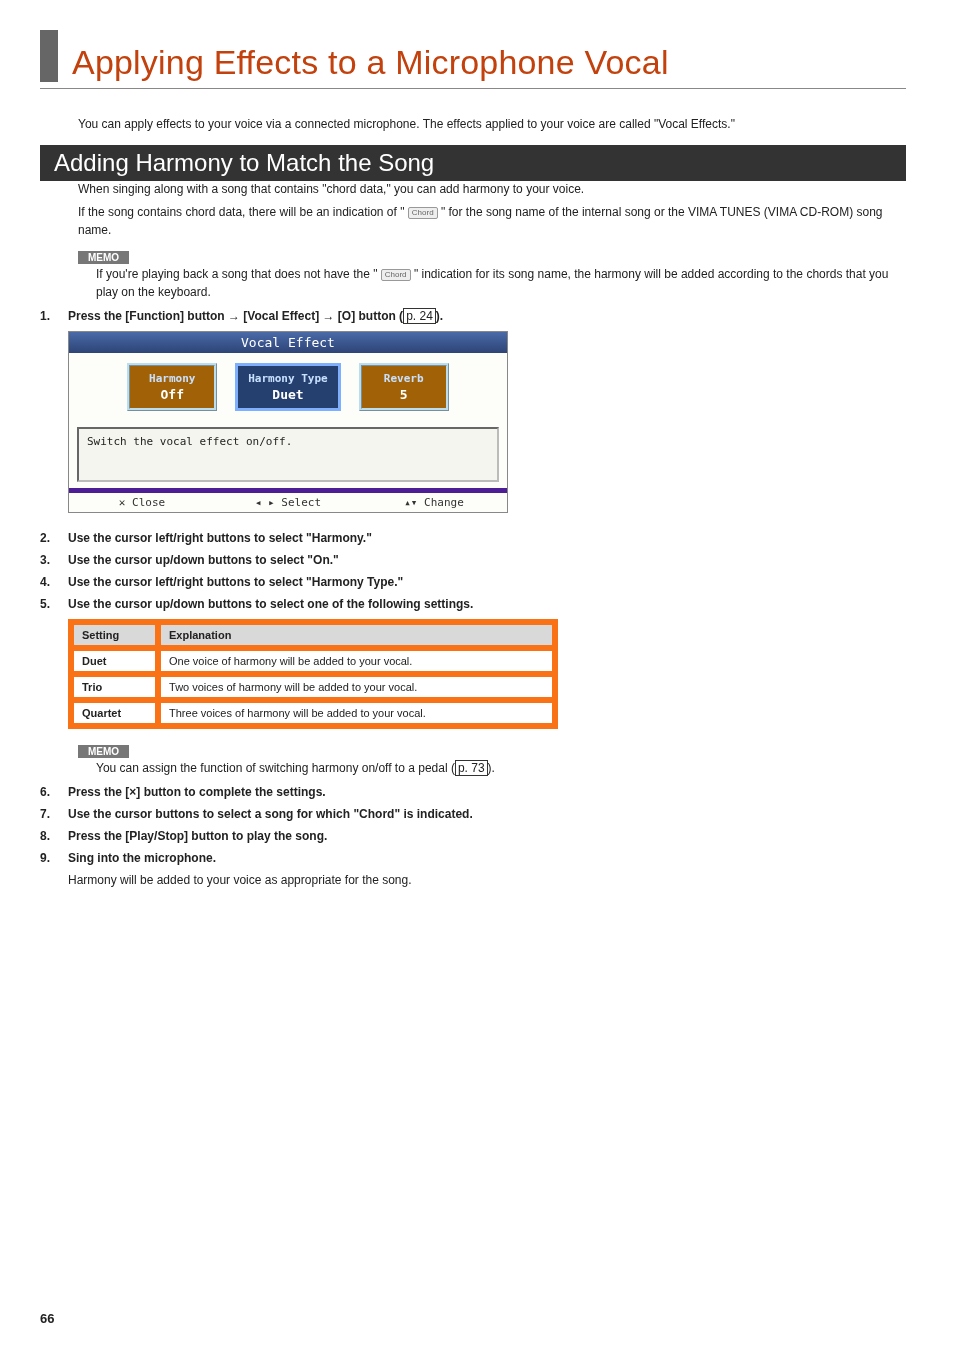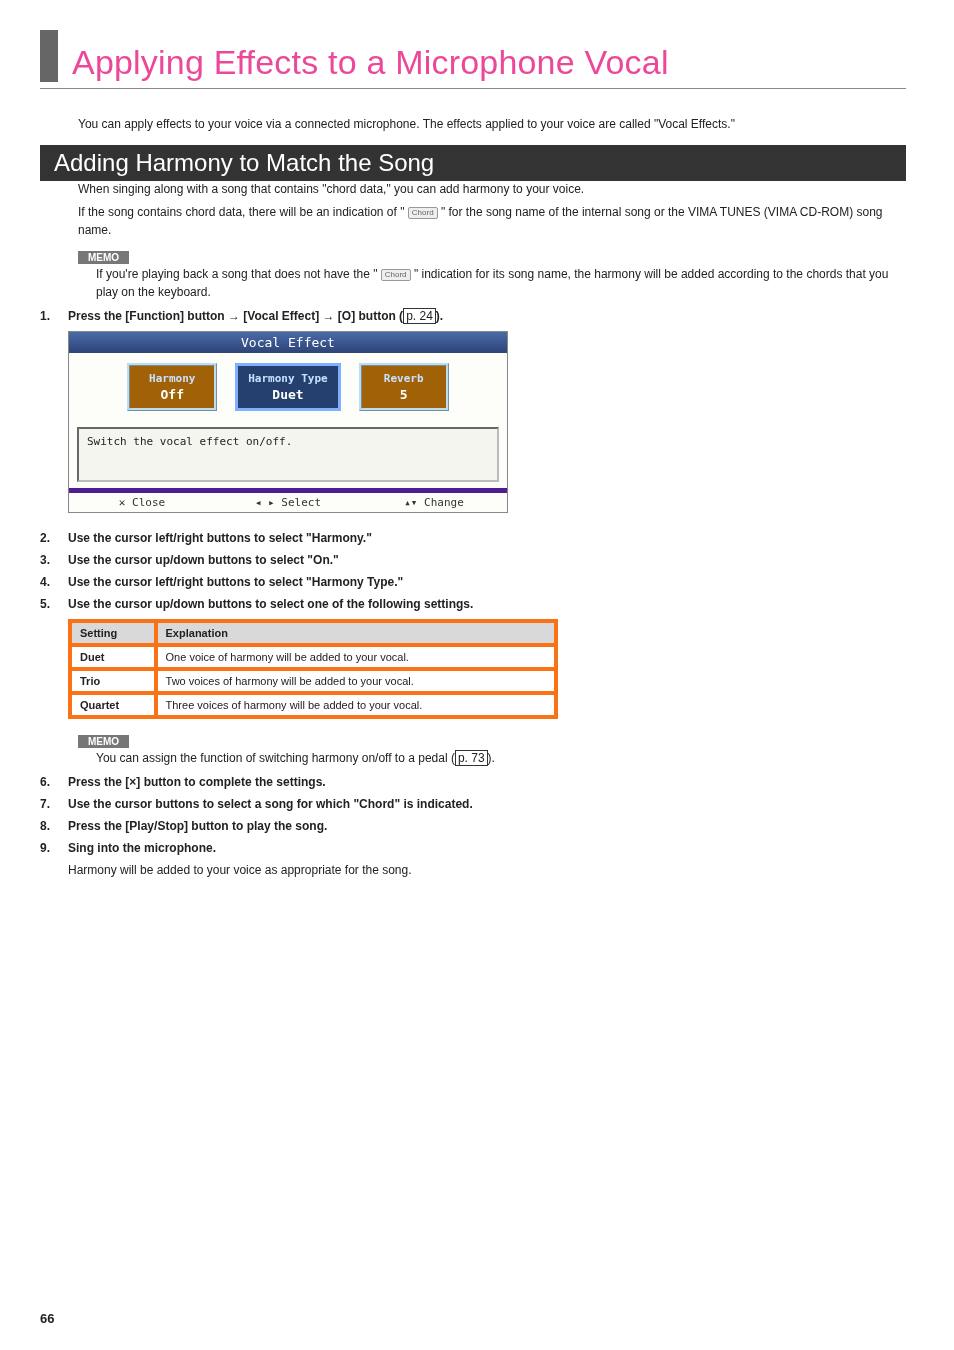--- a/index.html
+++ b/index.html
@@ -7,21 +7,21 @@
     font-family: "Segoe UI", Arial, sans-serif;
     color: #222;
     background: #fff;
     width: 954px;
     padding: 30px 48px 30px 40px;
     position: relative;
     min-height: 1350px;
   }
   .title-wrap { border-bottom: 1px solid #888; padding-bottom: 6px; margin-bottom: 28px; display:flex; align-items:flex-end;}
   .title-bar { background:#666; width:18px; height:52px; margin-right:14px; }
-  .page-title { font-size: 34px; font-weight: 400; color:#ec4899; letter-spacing:0.2px; }
+  .page-title { font-size: 34px; font-weight: 400; color:#c2410c; letter-spacing:0.2px; }
   .intro { font-size:12px; margin-left:38px; margin-bottom:14px; }
   .section-bar { background:#333; color:#fff; font-size:24px; padding:4px 14px; font-weight:400;}
   .body-text { font-size:12px; margin-left:38px; line-height:1.45; margin-bottom:6px;}
   .memo-badge { display:inline-block; background:#777; color:#fff; font-size:10px; font-weight:bold; border-radius:0; padding:1px 10px; margin-left:38px; margin-top:6px; margin-bottom:2px;}
   .memo-text { font-size:12px; margin-left:56px; line-height:1.45; margin-bottom:8px;}
   .step { font-size:12px; font-weight:bold; margin-bottom:8px; display:flex; }
   .step-num { width:28px; flex:0 0 28px; }
   .step-body { flex:1; }
   .step-sub { font-size:12px; font-weight:normal; margin-left:28px; margin-top:4px; margin-bottom:8px;}
   .page-ref { border:1px solid #333; padding:0 2px; font-weight:normal;}
@@ -33,21 +33,21 @@
   .boxes { display:flex; gap:18px; justify-content:center; margin-bottom:16px;}
   .pbox { border:3px ridge #bde; background:#a16207; color:#fff; padding:6px 10px; font-size:11px; text-align:center; min-width:90px;}
   .pbox.sel { border:3px solid #7fb0ff; background:#25406f;}
   .ptitle{font-weight:bold; color:#c8e0ff; font-size:11px;}
   .pval{font-weight:bold; font-size:13px; margin-top:2px;}
   .screen-desc { border:2px inset #bbb; background:#f5f5f0; font-size:11px; padding:6px 8px; height:55px;}
   .screen-foot { border-top:5px solid #4c1d95; display:flex; font-size:11px; color:#333;}
   .screen-foot > div{ flex:1; text-align:center; padding:3px 0;}
   
   table.settings { border-collapse:collapse; margin-left:28px; margin-top:6px; margin-bottom:10px; font-size:11px; width:490px;}
-  table.settings th, table.settings td { border:4px solid #f97316; padding:4px 8px; text-align:left;}
+  table.settings th, table.settings td { border:6px solid #f97316; padding:4px 8px; text-align:left;}
   table.settings th { background:#d9d9d9; font-weight:bold;}
   .pagenum { position:absolute; bottom:24px; left:40px; font-size:13px; font-weight:bold;}
   .arrow { font-family: Arial, sans-serif; }
 </style>
 </head>
 <body>
 
 
 
 

